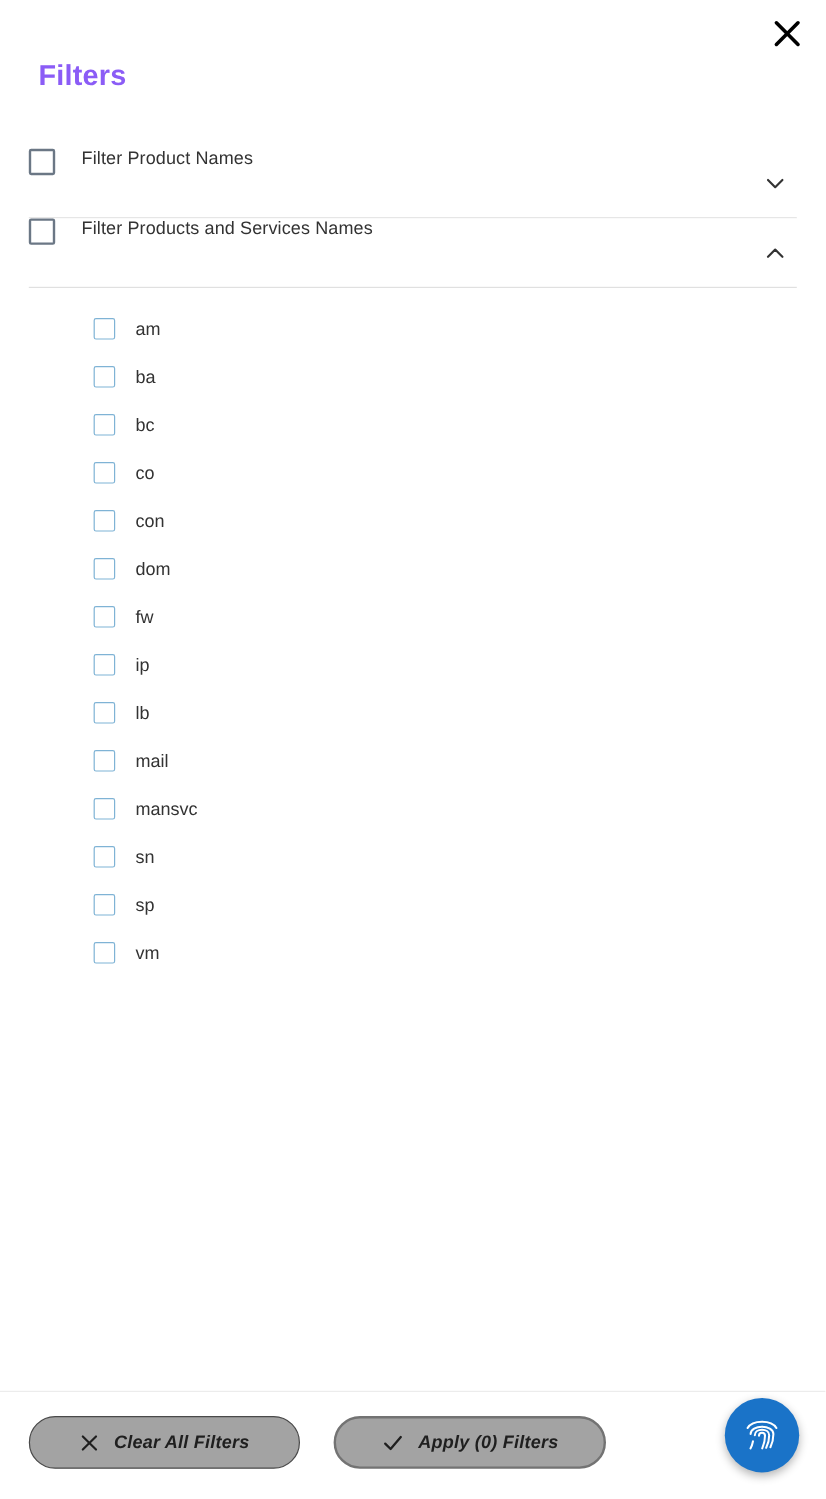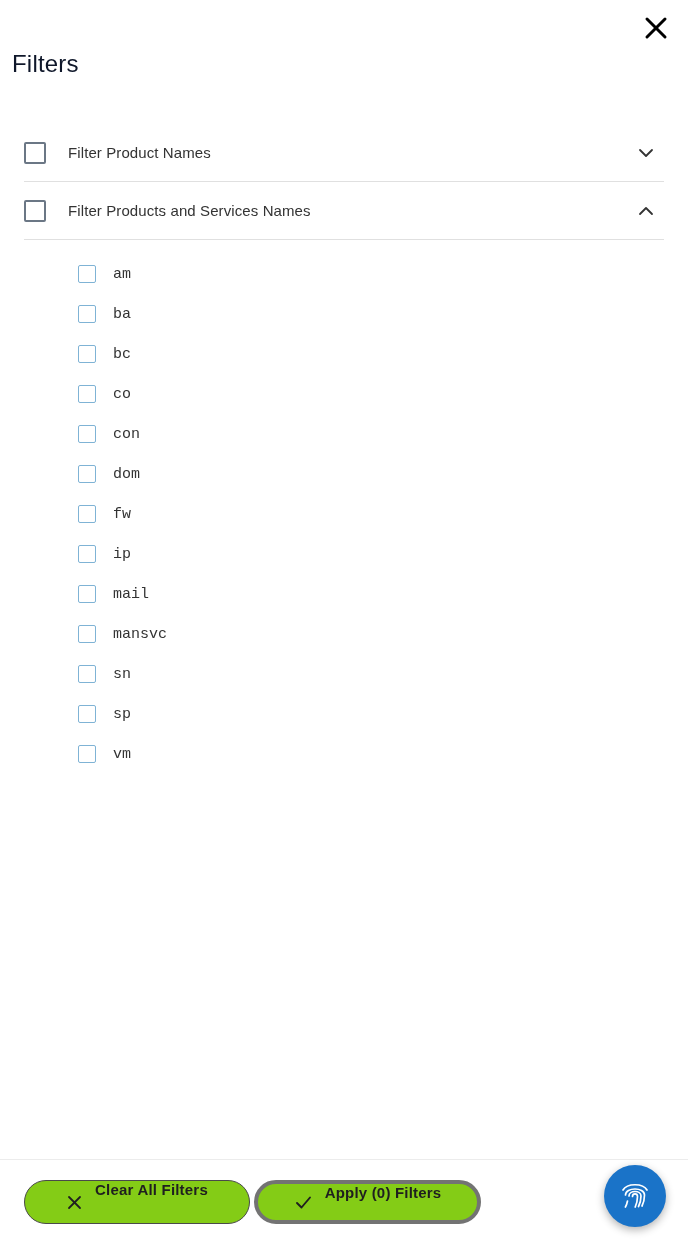--- a/index.html
+++ b/index.html
@@ -33,40 +33,40 @@
     cursor: pointer;
     background: transparent;
     border: none;
     padding: 0;
   }
   #close-btn svg { display: block; }
 
   
   #filters-title {
     position: absolute;
-    left: 12px;
+    left: 32px;
     top: 50px;
     font-size: 24px;
-    font-weight: normal;
+    font-weight: bold;
     letter-spacing: 0.2px;
-    color: #0f172a;
+    color: #8b5cf6;
   }
 
   
   #accordion {
     position: absolute;
     left: 24px;
     top: 124px;
     width: 640px;
   }
 
   .accordion-header {
     position: relative;
     display: flex;
-    align-items: center;
+    align-items: flex-start;
     height: 58px;
     border-bottom: 1px solid #e0e0e0;
     cursor: pointer;
     background: #fff;
   }
   .accordion-header.open { }
 
   .cb {
     width: 22px;
     height: 22px;
@@ -108,21 +108,20 @@
 
   
   #options {
     margin-top: 14px;
     padding-left: 54px;
   }
   .option-row {
     display: flex;
     align-items: center;
     height: 40px;
-    font-family: Liberation Mono, monospace;
   }
   .option-label {
     margin-left: 17px;
     font-size: 15px;
     color: #333;
   }
 
   
   #footer {
     position: absolute;
@@ -132,37 +131,39 @@
     height: 90px;
     background: #ffffff;
     border-top: 1px solid #ececec;
   }
   .btn {
     position: absolute;
     top: 20px;
     height: 44px;
     border-radius: 22px;
     display: flex;
+    align-items: center;
     justify-content: center;
     font-size: 15px;
     font-weight: bold;
     letter-spacing: 0.2px;
-    background: #84cc16;
-    cursor: pointer;
+    background: #a3a3a3;
+    cursor: pointer;
+    font-style: italic;
   }
   #clear-btn {
     left: 24px;
     width: 226px;
     border: 1px solid #4a4a4a;
     color: #1f1f1f;
   }
   #apply-btn {
-    left: 254px;
+    left: 278px;
     width: 227px;
-    border: 4px solid #737373;
+    border: 2px solid #737373;
     color: #1f1f1f;
   }
   .btn-icon {
     margin-right: 12px;
     display: flex;
     align-items: center;
     justify-content: center;
   }
 
   
@@ -244,20 +245,24 @@
         <span class="cb-sm"></span>
         <span class="option-label">dom</span>
       </div>
       <div class="option-row">
         <span class="cb-sm"></span>
         <span class="option-label">fw</span>
       </div>
       <div class="option-row">
         <span class="cb-sm"></span>
         <span class="option-label">ip</span>
+      </div>
+      <div class="option-row">
+        <span class="cb-sm"></span>
+        <span class="option-label">lb</span>
       </div>
       <div class="option-row">
         <span class="cb-sm"></span>
         <span class="option-label">mail</span>
       </div>
       <div class="option-row">
         <span class="cb-sm"></span>
         <span class="option-label">mansvc</span>
       </div>
       <div class="option-row">

